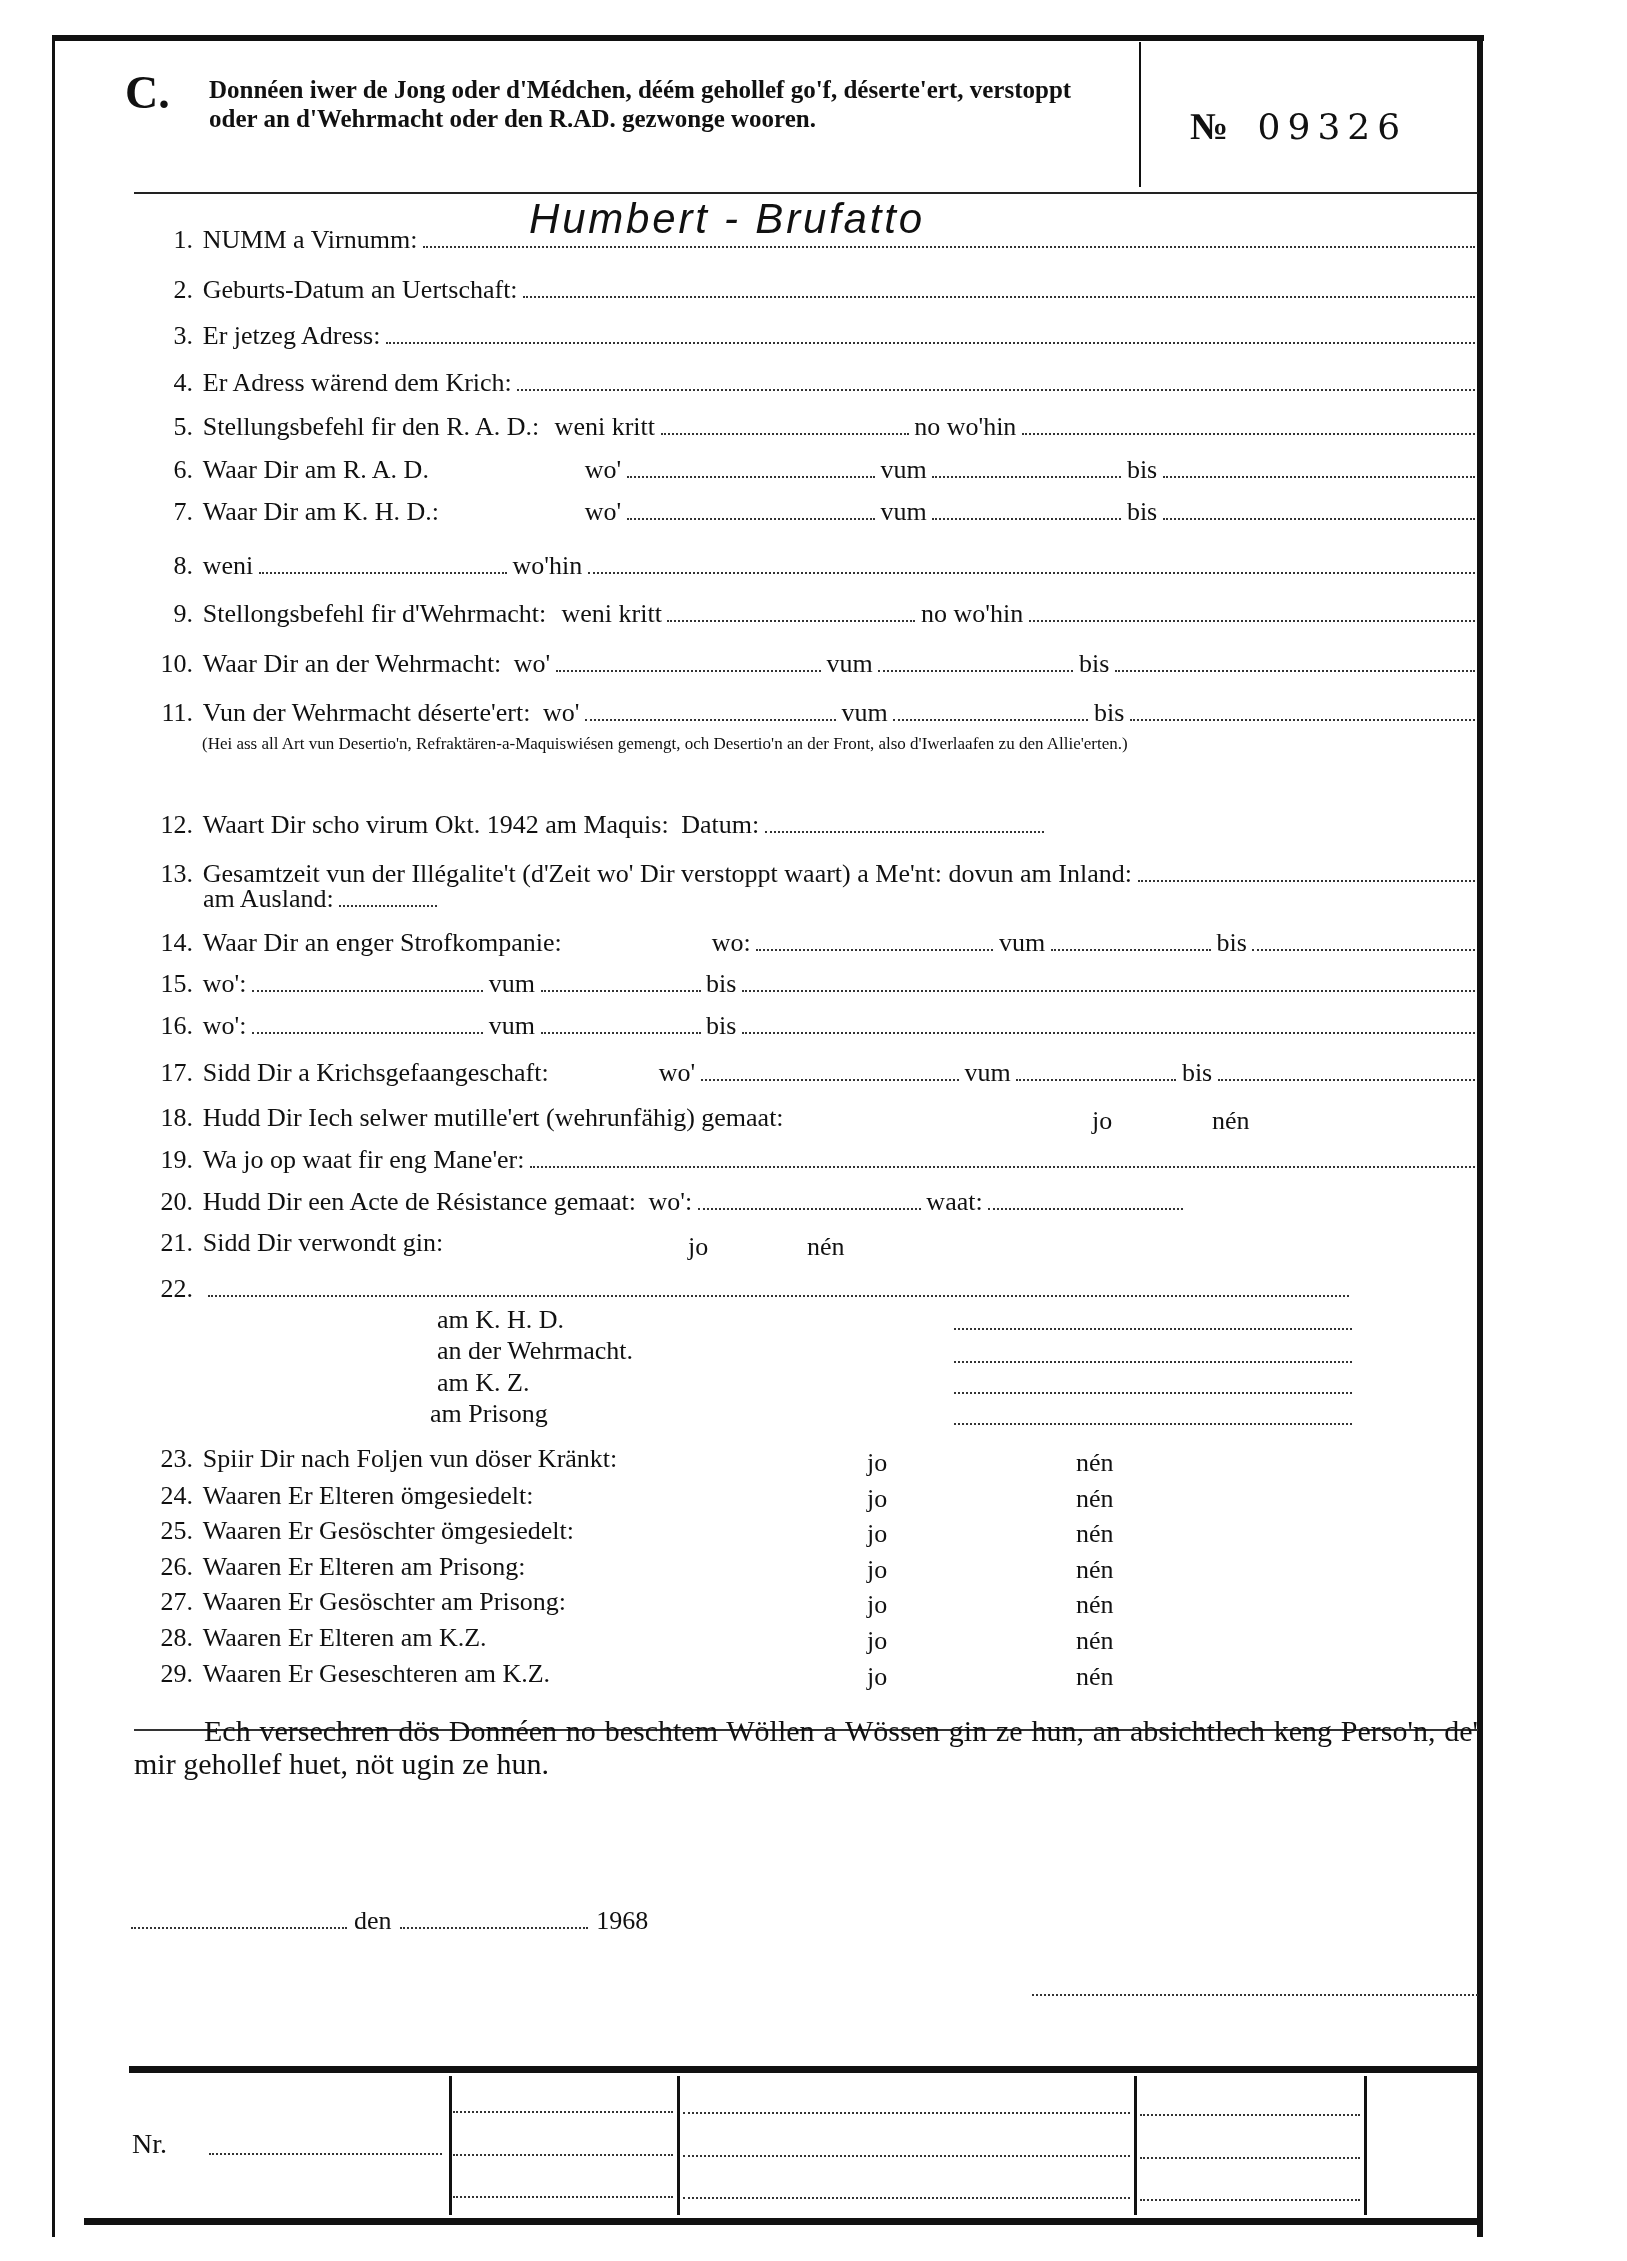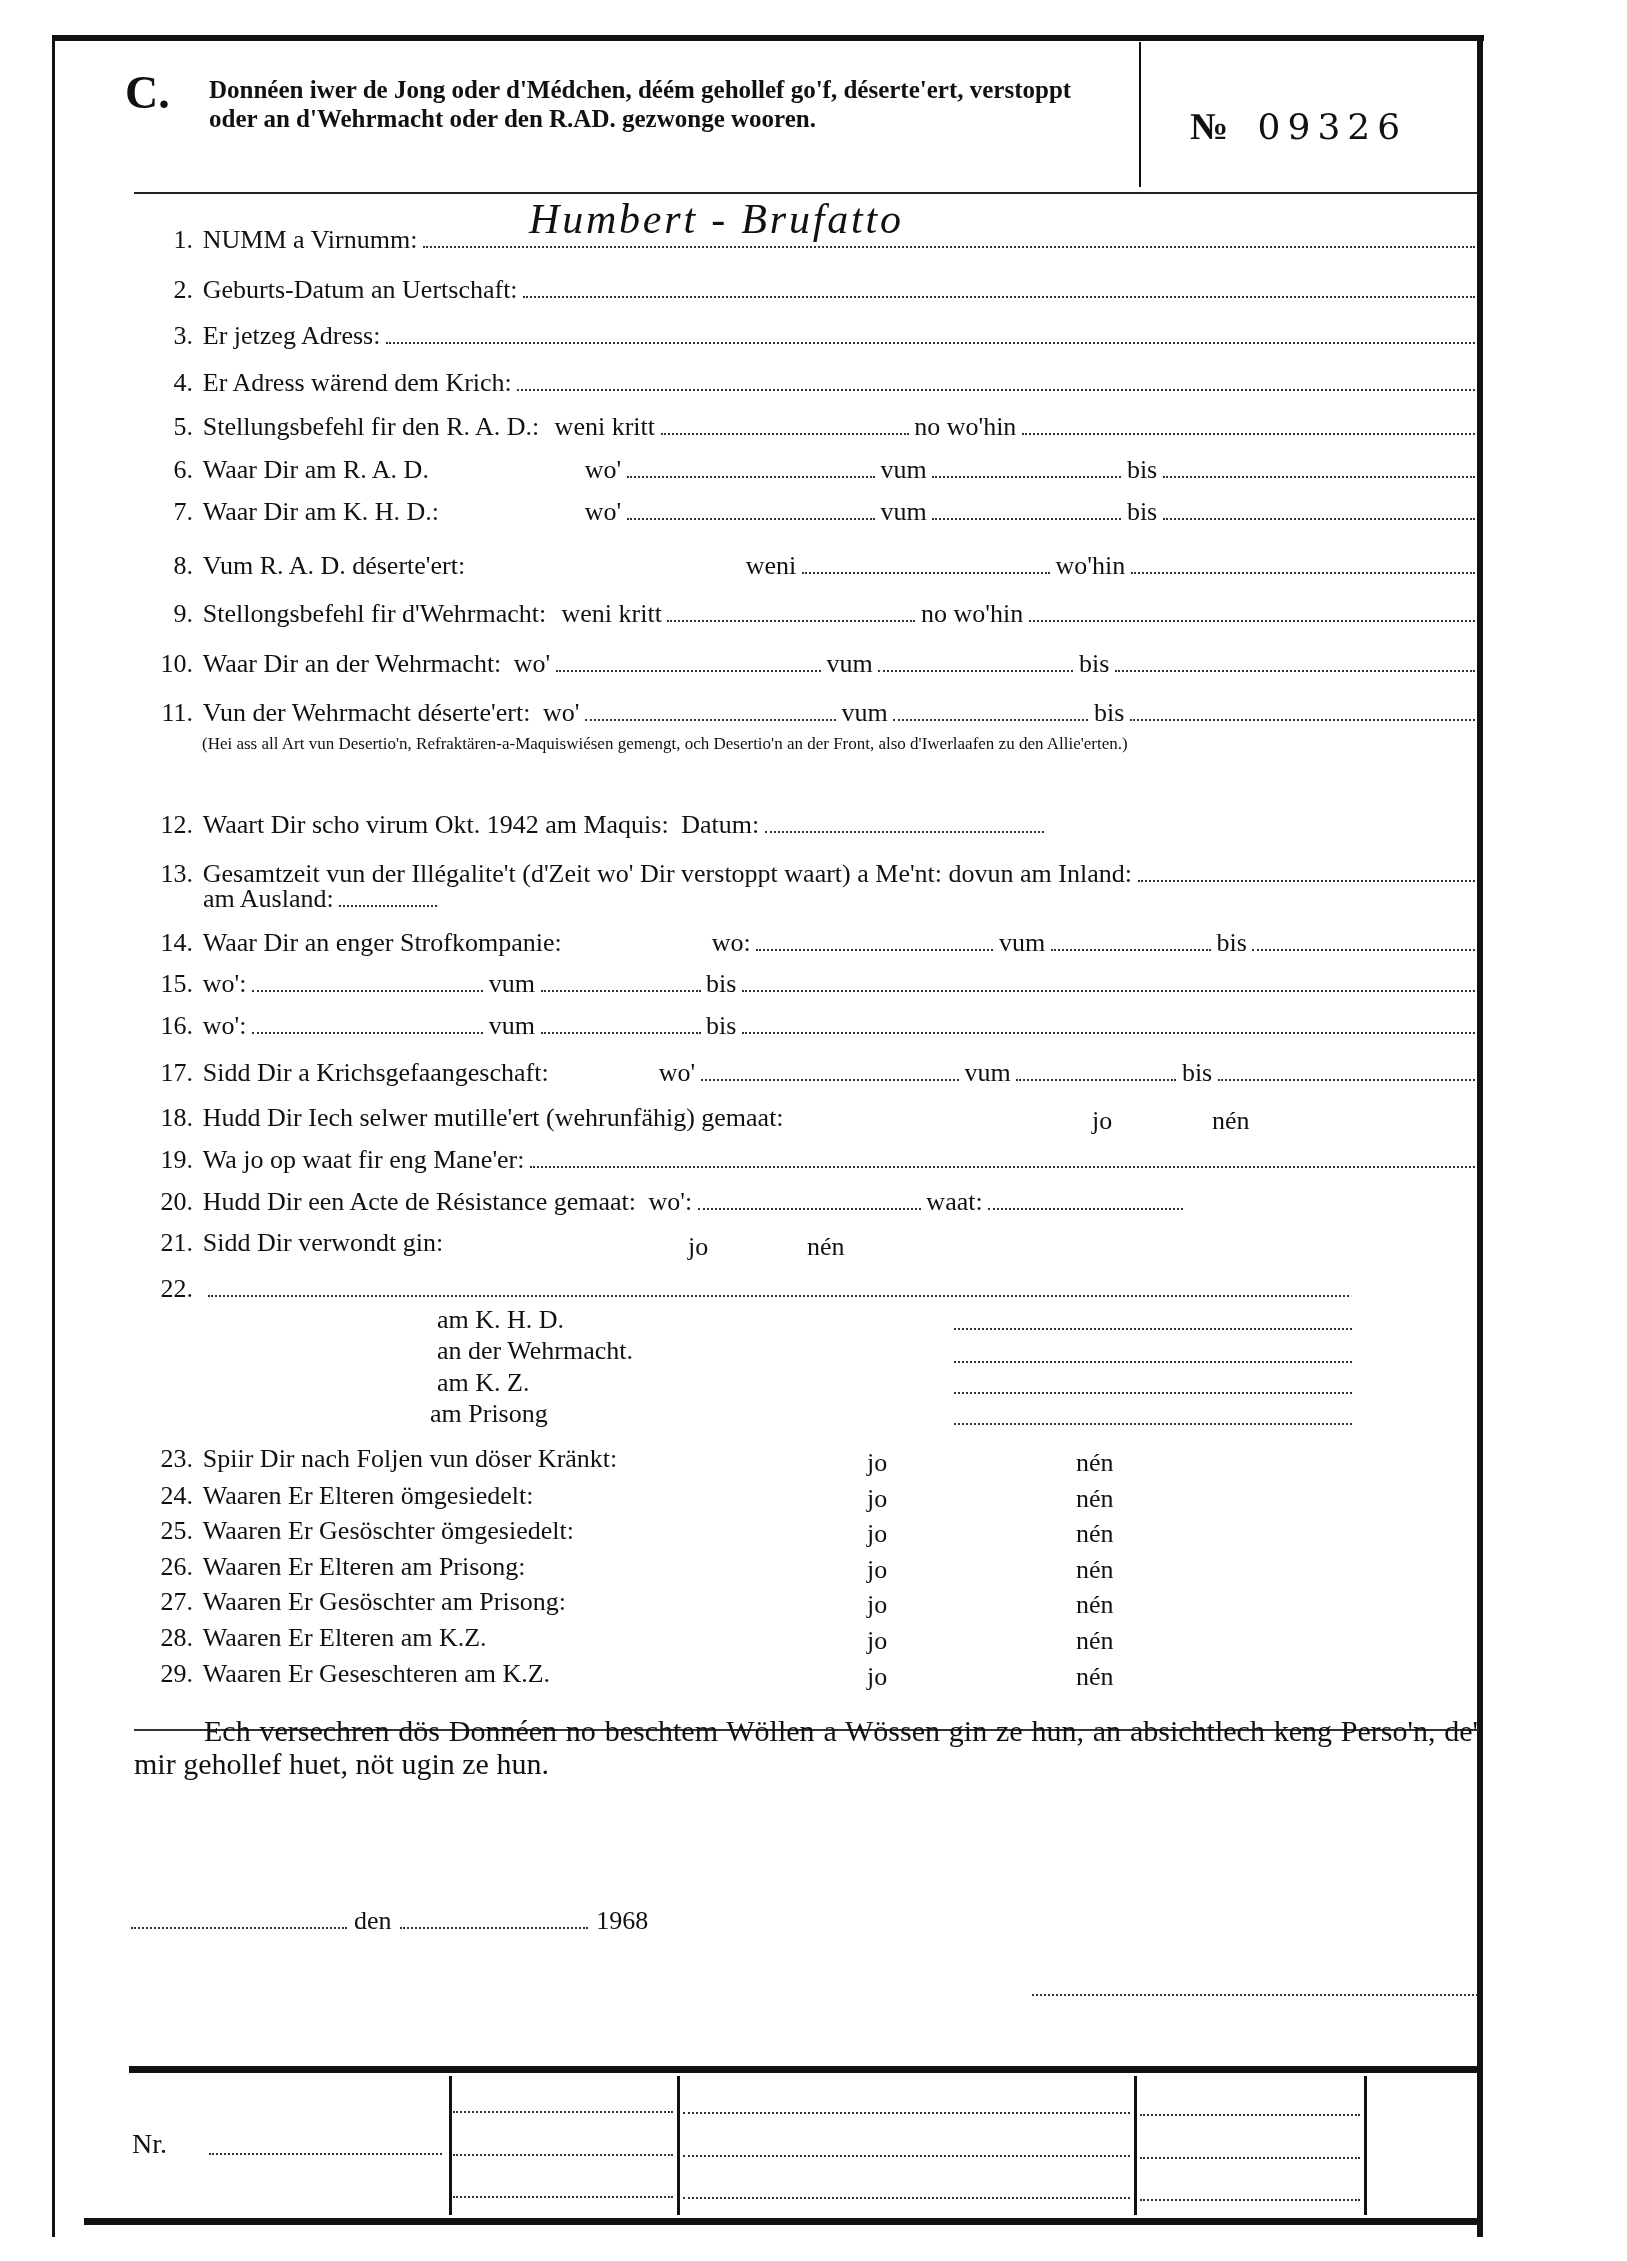--- a/index.html
+++ b/index.html
@@ -17,21 +17,21 @@
   .serial .num { letter-spacing: 7px; font-weight: normal; font-family: "DejaVu Serif", serif; }
 
   .row { position: absolute; left: 139px; right: 146px; height: 32px; font-size: 26px; line-height: 32px; white-space: nowrap; display: flex; align-items: baseline; }
   .row .n { width: 54px; text-align: right; padding-right: 9.8px; flex: none; }
   .lbl { flex: none; }
   .field { display: inline-block; border-bottom: 2.1px dotted #333; height: 22px; margin: 0 5.6px; flex: 1 1 auto; min-width: 42px; }
   .field.fixed { flex: none; }
   .gap { display: inline-block; flex: none; }
   .sub { position: absolute; font-size: 26px; line-height: 32px; white-space: nowrap; }
   .note { position: absolute; left: 202px; width: 1282px; font-size: 17px; line-height: 31px; text-align: justify; }
-  .hand { font-family: Liberation Serif, serif; font-style: italic; font-size: 42px; position: absolute; left: 529px; top: 195px; letter-spacing: 2.8px; color: #111; }
+  .hand { font-family: Liberation Sans, sans-serif; font-style: italic; font-size: 42px; position: absolute; left: 529px; top: 195px; letter-spacing: 2.8px; color: #111; }
   .sep { position: absolute; left: 134px; width: 1344px; height: 2.1px; background: #333; }
   .decl { position: absolute; left: 134px; top: 1714px; width: 1344px; font-size: 30px; line-height: 33px; text-indent: 70px; text-align: justify; }
   .date-row { position: absolute; left: 131px; top: 1905px; font-size: 26px; display: flex; align-items: baseline; }
   .sig-line { position: absolute; left: 1032px; top: 1994px; width: 446px; border-bottom: 2.1px dotted #333; }
   .bottom-thick { position: absolute; left: 129px; width: 1351px; height: 7px; background: #111; }
   .vcol { position: absolute; top: 2076px; width: 2.8px; height: 139px; background: #111; }
   .dots { position: absolute; border-bottom: 2.1px dotted #333; height: 0; }
   .nr { position: absolute; left: 132px; top: 2128px; font-size: 28px; }
   .yn { position: absolute; font-size: 26px; }
 </style>
@@ -100,21 +100,20 @@
   <span class="lbl">wo'</span>
   <span class="field fixed" style="width:248px"></span>
   <span class="lbl">vum</span>
   <span class="field fixed" style="width:189px"></span>
   <span class="lbl">bis</span>
   <span class="field"></span>
 </div>
 
 <div class="row" style="top:550px">
   <span class="n">8.</span>
-  <span class="lbl" style="width:543px">Vum R. A. D. déserte'ert:</span>
   <span class="lbl">weni</span>
   <span class="field fixed" style="width:248px"></span>
   <span class="lbl">wo'hin</span>
   <span class="field"></span>
 </div>
 
 <div class="row" style="top:598px">
   <span class="n">9.</span>
   <span class="lbl">Stellongsbefehl fir d'Wehrmacht:</span>
   <span class="gap" style="width:15.3px"></span>

